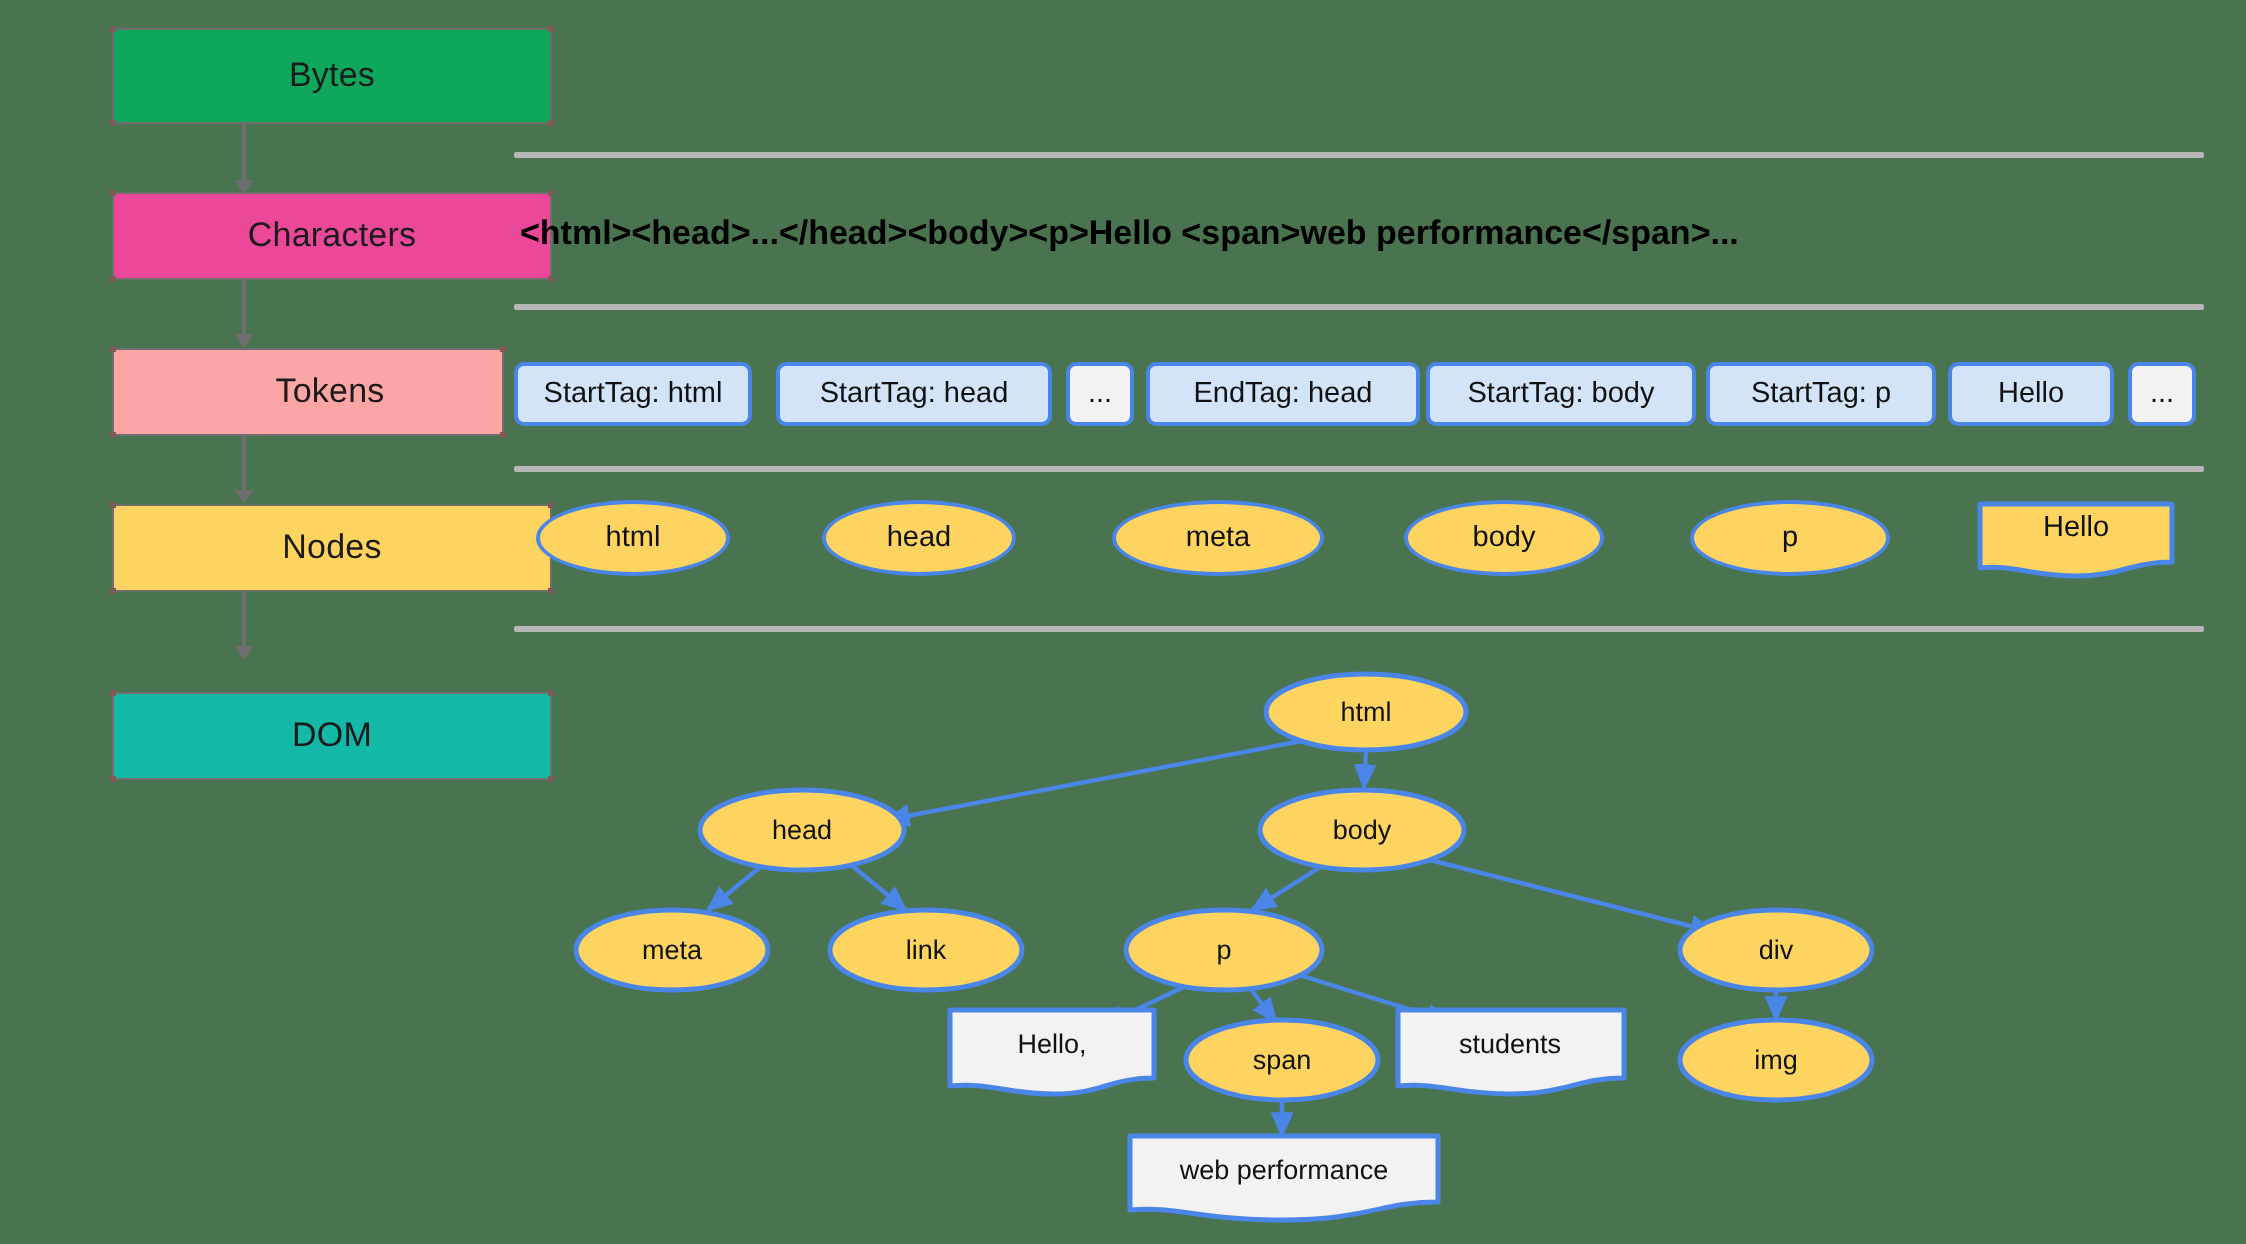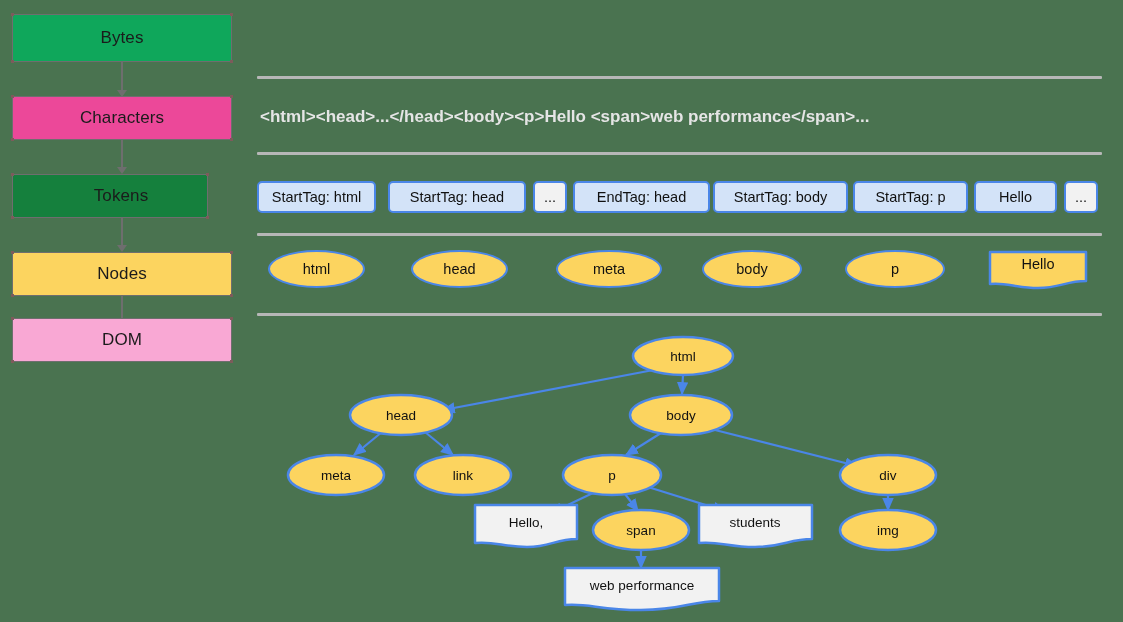--- a/index.html
+++ b/index.html
@@ -25,20 +25,21 @@
   .stage-box {
     position: absolute;
     box-sizing: border-box;
     border: 1.5px solid #6e6e6e;
     display: flex;
     align-items: center;
     justify-content: center;
     font-size: 17px;
     color: #1b1b1b;
     letter-spacing: .1px;
+    margin-left: 44px;
   }
   .stage-box .handle {
     position: absolute;
     width: 3px; height: 3px;
     background: #7d5b5b;
   }
   .h-tl { left: -2px;  top: -2px; }
   .h-tr { right: -2px; top: -2px; }
   .h-bl { left: -2px;  bottom: -2px; }
   .h-br { right: -2px; bottom: -2px; }
@@ -76,21 +77,21 @@
     line-height: 24px;
     color: #111;
     letter-spacing: .1px;
     white-space: pre-wrap;
     word-break: break-word;
   }
   .chars-text {
     position: absolute;
     font-size: 17px;
     font-weight: 700;
-    color: #e5e5e5;
+    color: #000000;
     white-space: nowrap;
     text-align: right;
   }
 
   
   .chip {
     position: absolute;
     box-sizing: border-box;
     height: 32px;
     border: 2px solid #4a86e8;
@@ -175,21 +176,21 @@
       <span class="handle h-bl"></span>
       <span class="handle h-br"></span>
       <span>Characters</span>
     </div>
 
     <div class="arrow-v" style="left:116px; top:140px; height:34px;">
       <div class="shaft"></div>
         <div class="head"></div>
     </div>
 
-    <div class="stage-box" style="left:12px; top:174px; width:196px; height:44px; background:#15803d;padding-left:22px;">
+    <div class="stage-box" style="left:12px; top:174px; width:196px; height:44px; background:#fca5a5;padding-left:22px;">
       <span class="handle h-tl"></span>
       <span class="handle h-tr"></span>
       <span class="handle h-bl"></span>
       <span class="handle h-br"></span>
       <span>Tokens</span>
     </div>
 
     <div class="arrow-v" style="left:116px; top:218px; height:34px;">
       <div class="shaft"></div>
         <div class="head"></div>
@@ -201,21 +202,21 @@
       <span class="handle h-bl"></span>
       <span class="handle h-br"></span>
       <span>Nodes</span>
     </div>
 
     <div class="arrow-v" style="left:116px; top:296px; height:34px;">
       <div class="shaft"></div>
         <div class="head"></div>
     </div>
 
-    <div class="stage-box" style="left:12px; top:318px; width:220px; height:44px; background:#f9a8d4;">
+    <div class="stage-box" style="left:12px; top:346px; width:220px; height:44px; background:#14b8a6;">
       <span class="handle h-tl"></span>
       <span class="handle h-tr"></span>
       <span class="handle h-bl"></span>
       <span class="handle h-br"></span>
       <span>DOM</span>
     </div>
   </div>
 
 
   <div class="sep" style="left:257px; top:76px; width:845px;"></div>

